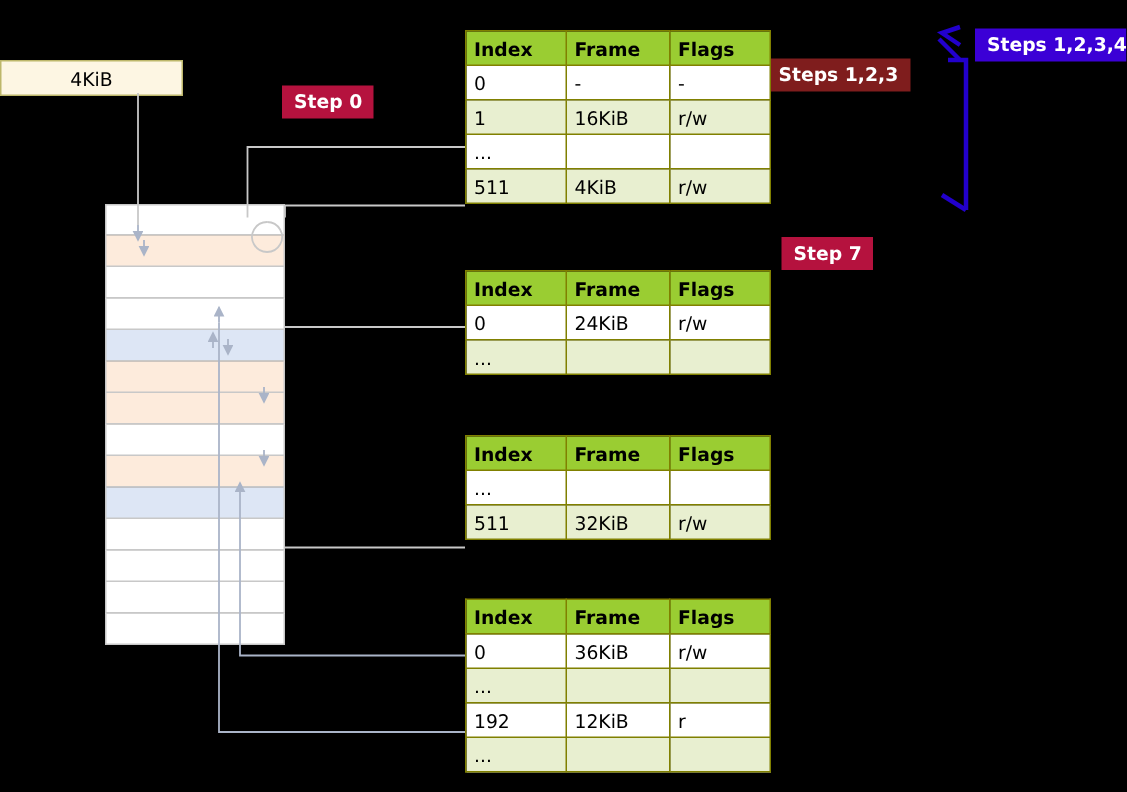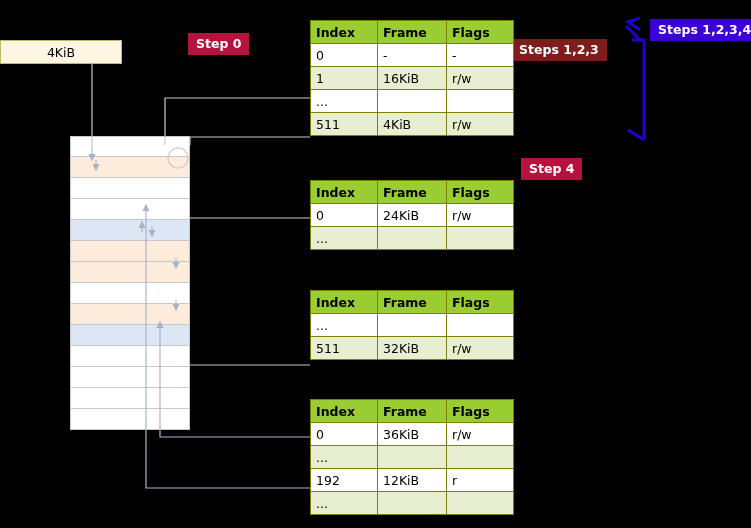--- a/index.html
+++ b/index.html
@@ -29,21 +29,21 @@
 
   
   .step-label {
     color: #ffffff;
     font-size: 12.5px;
     font-weight: bold;
     padding: 3px 8px 4px 8px;
     display: inline-block;
     white-space: nowrap;
   }
-  .step0 { left: 188px; top: 33px; background: #b5123e; }
+  .step0 { left: 188px; top: 57px; background: #b5123e; }
   .step123 { left: 511px; top: 19px; background: #7f1d1d; margin-top: 20px; }
   .step1234 { left: 650px; top: 19px; background: #3b00d6; }
   .step4 { left: 521px; top: 158px; background: #b5123e; }
 
   
   .memcol {
     left: 70px; top: 136px; width: 120px;
   }
   .memrow {
     height: 21px;
@@ -97,21 +97,21 @@
 </head>
 <body>
 
 <div id="stage">
 
   <div class="abs kib-box">4KiB</div>
 
   <div class="abs step-label step0">Step 0</div>
   <div class="abs step-label step123">Steps 1,2,3</div>
   <div class="abs step-label step1234">Steps 1,2,3,4</div>
-  <div class="abs step-label step4">Step 4</div>
+  <div class="abs step-label step4">Step 7</div>
 
   <div class="abs memcol">
     <div class="memrow first m-white"></div>
     <div class="memrow m-peach"></div>
     <div class="memrow m-white"></div>
     <div class="memrow m-white"></div>
     <div class="memrow m-blue"></div>
     <div class="memrow m-peach"></div>
     <div class="memrow m-peach"></div>
     <div class="memrow m-white"></div>

